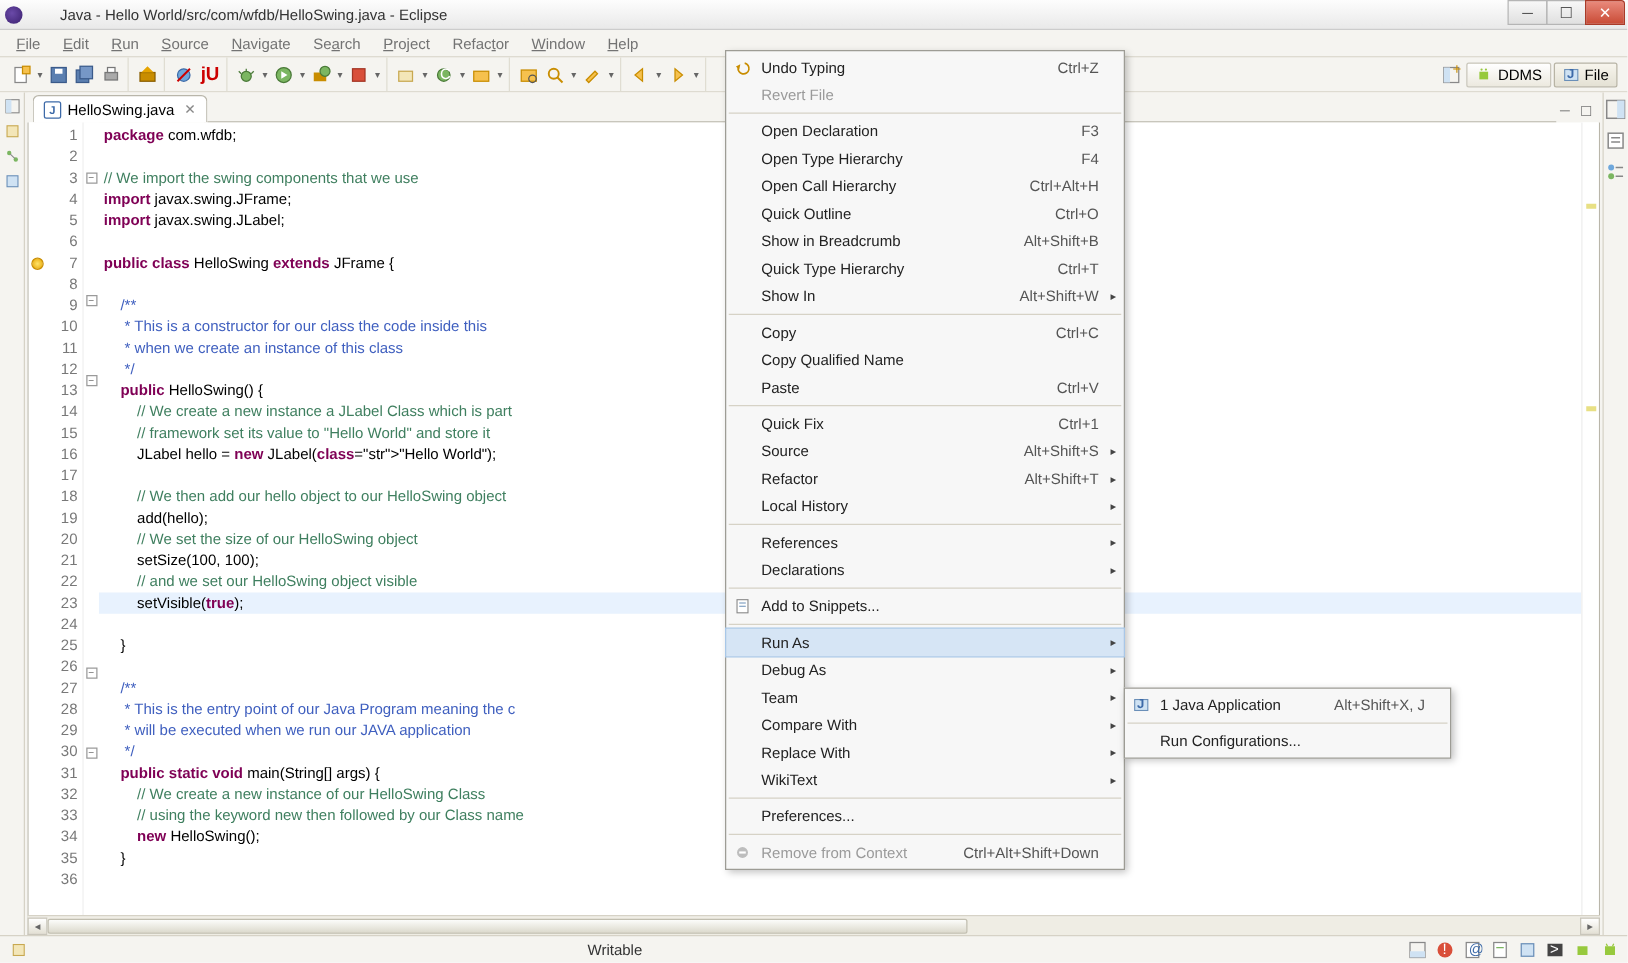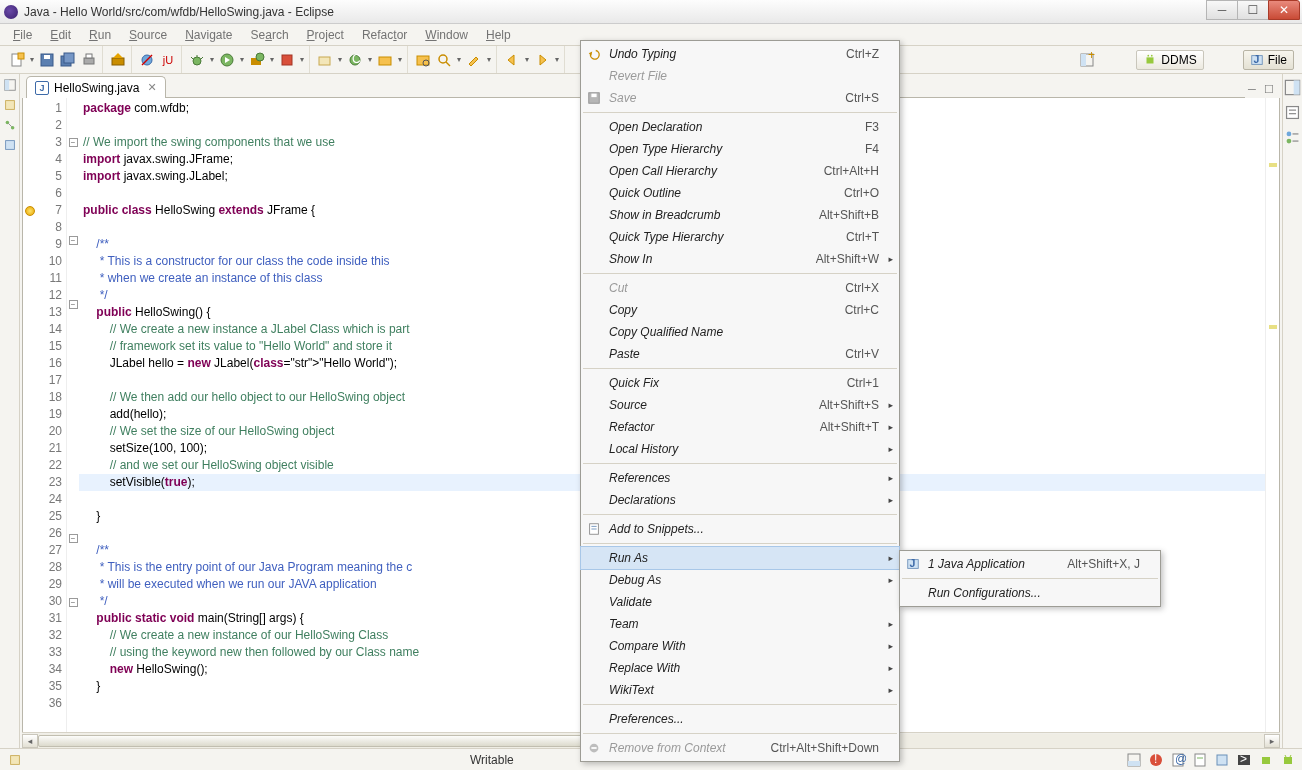--- a/index.html
+++ b/index.html
@@ -1,35 +1,35 @@
 <!DOCTYPE html>
 <html><head>
 <meta charset="utf-8">
 <style>
 * { margin: 0; padding: 0; box-sizing: border-box; font-family: "Segoe UI", Tahoma, sans-serif; font-size: 12px; }
 body { background: #f0f0f0; overflow: hidden; width: 1302px; height: 770px; position: relative; }
 
 .titlebar { height: 24px; background: linear-gradient(#fdfdfd,#e9e9e9); border-bottom: 1px solid #ccc; display: flex; align-items: center; padding: 0 4px; }
 .titlebar .eclipse-icon { width: 14px; height: 14px; background: radial-gradient(circle at 40% 40%, #6a4aa8, #3a1f6e); border-radius: 50%; margin-right: 6px; }
-.titlebar .title { flex: 1; color: #333; }
+.titlebar .title { flex: 1; color: #333; margin-left: 24px; }
 .win-controls { position: absolute; right: 2px; top: 0; display: flex; }
 .win-btn { width: 32px; height: 20px; border: 1px solid #b5b5b5; background: linear-gradient(#f8f8f8,#e0e0e0); margin-left: -1px; display:flex;align-items:center;justify-content:center; font-family: Arial; color:#555; }
 .win-btn.close { background: linear-gradient(#e98a7c,#c94b36); color:#fff; border-color:#a93a28; border-top-right-radius:3px; }
 
 .menubar { height: 22px; background: #f5f4f0; display: flex; align-items: center; padding: 0 4px; border-bottom: 1px solid #d6d2c6; }
 .menubar .menu-item { padding: 2px 9px; color: #737373; cursor: default; }
 .menubar .menu-item .ul { text-decoration: underline; }
 
 .toolbar { height: 28px; background: #f5f4f0; border-bottom: 1px solid #d6d2c6; display: flex; align-items: center; padding: 0 4px; gap: 2px; }
 .tb-group { display:flex; align-items:center; gap:1px; padding:0 3px; border-right:1px solid #e0ddd2; height:100%; }
 .tb-btn { width: 20px; height: 20px; display:flex;align-items:center;justify-content:center; }
 .tb-btn svg, .tb-btn .ic { width:16px; height:16px; }
 .tb-drop { width:8px; height:20px; display:flex;align-items:center;justify-content:center;color:#666; font-size:8px; }
 .perspective-area { margin-left:auto; display:flex; align-items:center; gap:2px; padding-right:4px; }
-.persp-btn { height:20px; padding:0 6px; border:1px solid #c9c6bb; background:linear-gradient(#fff,#ece9df); display:flex; align-items:center; gap:4px; border-radius:2px;margin-left:37px; }
+.persp-btn { height:20px; padding:0 6px; border:1px solid #c9c6bb; background:linear-gradient(#fff,#ece9df); display:flex; align-items:center; gap:4px; border-radius:2px; }
 .persp-btn.sel { background:linear-gradient(#f7f5ed,#e4e1d4); border-color:#b8b4a5; }
 
 .editor-area { position:absolute; top:74px; left:0; right:0; bottom:22px; background:#f5f4f0; }
 .left-gutter-icons { position:absolute; left:0; top:0; width:20px; height:100%; background:#f5f4f0; border-right:1px solid #d6d2c6; display:flex; flex-direction:column; align-items:center; padding-top:4px; gap:6px; }
 .left-gutter-icons .gi { width:14px; height:14px; }
 
 .ed-tabbar { position:absolute; left:22px; top:0; right:22px; height:24px; background:#f5f4f0; display:flex; align-items:flex-end; }
 .ed-tab { height:22px; background:#fff; border:1px solid #b9b6aa; border-bottom:none; border-top-left-radius:5px; border-top-right-radius:5px; padding:0 8px; display:flex; align-items:center; gap:5px; margin-left:4px; }
 .ed-tab .j-ic { width:14px; height:14px; background:#fff; border:1px solid #3d6aa8; color:#3d6aa8; font-size:9px; font-weight:bold; display:flex;align-items:center;justify-content:center; border-radius:2px;}
 .ed-tab .close-x { color:#888; font-size:11px; margin-left:3px; }
@@ -64,21 +64,21 @@
 .statusbar { position:absolute; left:0; right:0; bottom:0; height:22px; background:#f5f4f0; border-top:1px solid #d6d2c6; display:flex; align-items:center; font-size:11px; color:#333; }
 .statusbar .sb-left { width:480px; padding-left:8px; display:flex; gap:10px; align-items:center;}
 .statusbar .sb-mid { flex:1; }
 .statusbar .sb-icons { display:flex; gap:6px; padding-right:6px; align-items:center; }
 .statusbar .sbi { width:16px; height:16px; }
 
 .ctx-menu { position:absolute; background:#f7f7f7; border:1px solid #9d9c95; box-shadow:2px 2px 6px rgba(0,0,0,0.25); z-index:50; padding:2px 0; }
 .ctx-menu .mi { height:22px; display:flex; align-items:center; padding:0 20px 0 28px; position:relative; color:#222; }
 .ctx-menu .mi.disabled { color:#9a9a9a; }
 .ctx-menu .mi.highlight { background:#d6e5f5; outline:1px solid #a8c7e8; }
-.ctx-menu .mi .lab { flex:1;font-style:italic; }
+.ctx-menu .mi .lab { flex:1; }
 .ctx-menu .mi .sc { color:#555; padding-left:24px; }
 .ctx-menu .mi .sub { position:absolute; right:6px; font-size:9px; color:#444; }
 .ctx-menu .mi .mic { position:absolute; left:5px; width:16px; height:16px; display:flex;align-items:center;justify-content:center;}
 .ctx-menu .sep { height:1px; background:#d6d2c6; margin:3px 2px; }
 
 .bulb { width:10px;height:10px;background:radial-gradient(circle,#ffe36a,#e6a400);border-radius:50%; border:1px solid #c98d00;}
 </style>
 </head>
 <body>
 
@@ -142,21 +142,21 @@
       </div>
   </div>
   <div class="tb-group">
     <div class="tb-btn">
         <svg viewBox="0 0 16 16">
           <circle cx="8" cy="8" r="5" fill="#6fa8dc" stroke="#3d6aa8"></circle>
           <line x1="3" y1="13" x2="13" y2="3" stroke="#c00" stroke-width="1.5"></line>
         </svg>
       </div>
     <div class="tb-btn">
-        <div style="font-size:11px;font-weight:normal;color:#c00">jU</div>
+        <div style="font-size:15px;font-weight:bold;color:#c00">jU</div>
       </div>
   </div>
   <div class="tb-group">
     <div class="tb-btn">
         <svg viewBox="0 0 16 16">
           <circle cx="8" cy="9" r="4" fill="#7bb661" stroke="#4a7a38"></circle>
           <line x1="8" y1="3" x2="8" y2="5" stroke="#4a7a38"></line>
           <line x1="4" y1="7" x2="2" y2="5" stroke="#4a7a38"></line>
           <line x1="12" y1="7" x2="14" y2="5" stroke="#4a7a38"></line>
         </svg>
@@ -457,30 +457,20 @@
           <polygon points="2,7 6,5 5,10" fill="#c98d00"></polygon>
         </svg>
       </span>
       <span class="lab">Undo Typing</span>
       <span class="sc">Ctrl+Z</span>
     </div>
     <div class="mi disabled">
       <span class="mic"></span>
       <span class="lab">Revert File</span>
     </div>
-    <div class="mi disabled">
-      <span class="mic">
-        <svg width="14" height="14" viewBox="0 0 16 16">
-          <rect x="2" y="2" width="12" height="12" fill="#b6b6b6" stroke="#8e8e8e"></rect>
-          <rect x="5" y="3" width="6" height="4" fill="#fff"></rect>
-        </svg>
-      </span>
-      <span class="lab">Save</span>
-      <span class="sc">Ctrl+S</span>
-    </div>
     <div class="sep"></div>
     <div class="mi">
       <span class="mic"></span>
       <span class="lab">Open Declaration</span>
       <span class="sc">F3</span>
     </div>
     <div class="mi">
       <span class="mic"></span>
       <span class="lab">Open Type Hierarchy</span>
       <span class="sc">F4</span>
@@ -505,25 +495,20 @@
       <span class="lab">Quick Type Hierarchy</span>
       <span class="sc">Ctrl+T</span>
     </div>
     <div class="mi">
       <span class="mic"></span>
       <span class="lab">Show In</span>
       <span class="sc">Alt+Shift+W</span>
       <span class="sub">▸</span>
     </div>
     <div class="sep"></div>
-    <div class="mi disabled">
-      <span class="mic"></span>
-      <span class="lab">Cut</span>
-      <span class="sc">Ctrl+X</span>
-    </div>
     <div class="mi">
       <span class="mic"></span>
       <span class="lab">Copy</span>
       <span class="sc">Ctrl+C</span>
     </div>
     <div class="mi">
       <span class="mic"></span>
       <span class="lab">Copy Qualified Name</span>
     </div>
     <div class="mi">
@@ -582,24 +567,20 @@
       <span class="lab">Run As</span>
       <span class="sub">▸</span>
     </div>
     <div class="mi">
       <span class="mic"></span>
       <span class="lab">Debug As</span>
       <span class="sub">▸</span>
     </div>
     <div class="mi">
       <span class="mic"></span>
-      <span class="lab">Validate</span>
-    </div>
-    <div class="mi">
-      <span class="mic"></span>
       <span class="lab">Team</span>
       <span class="sub">▸</span>
     </div>
     <div class="mi">
       <span class="mic"></span>
       <span class="lab">Compare With</span>
       <span class="sub">▸</span>
     </div>
     <div class="mi">
       <span class="mic"></span>

